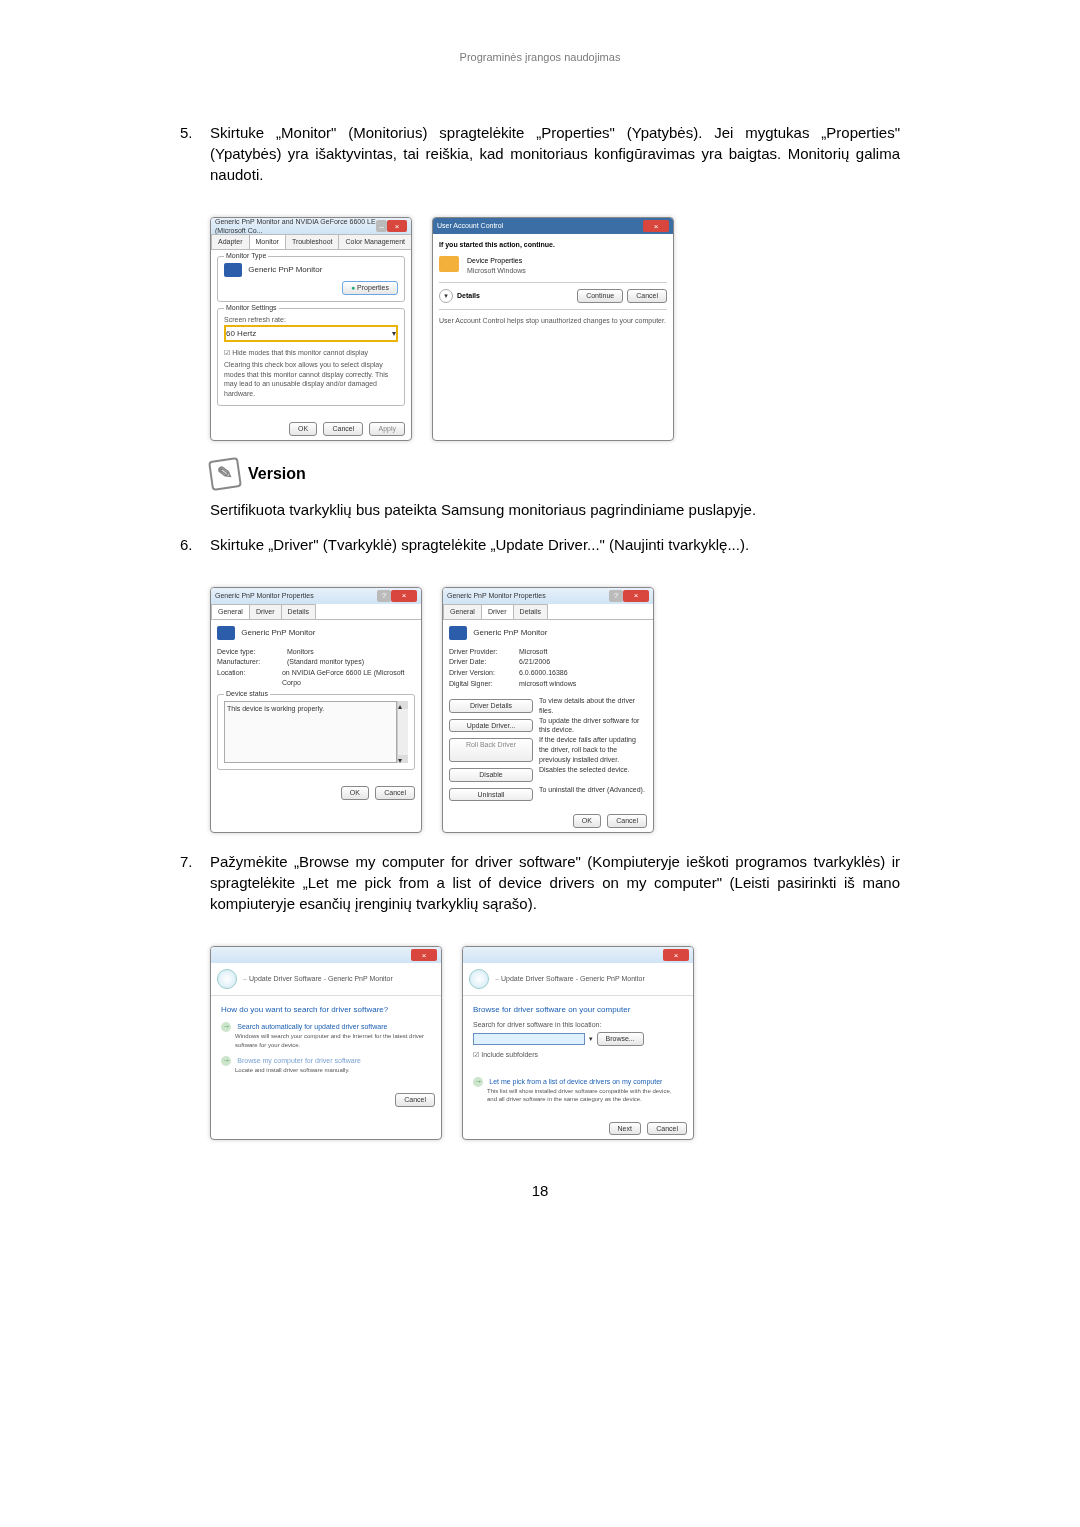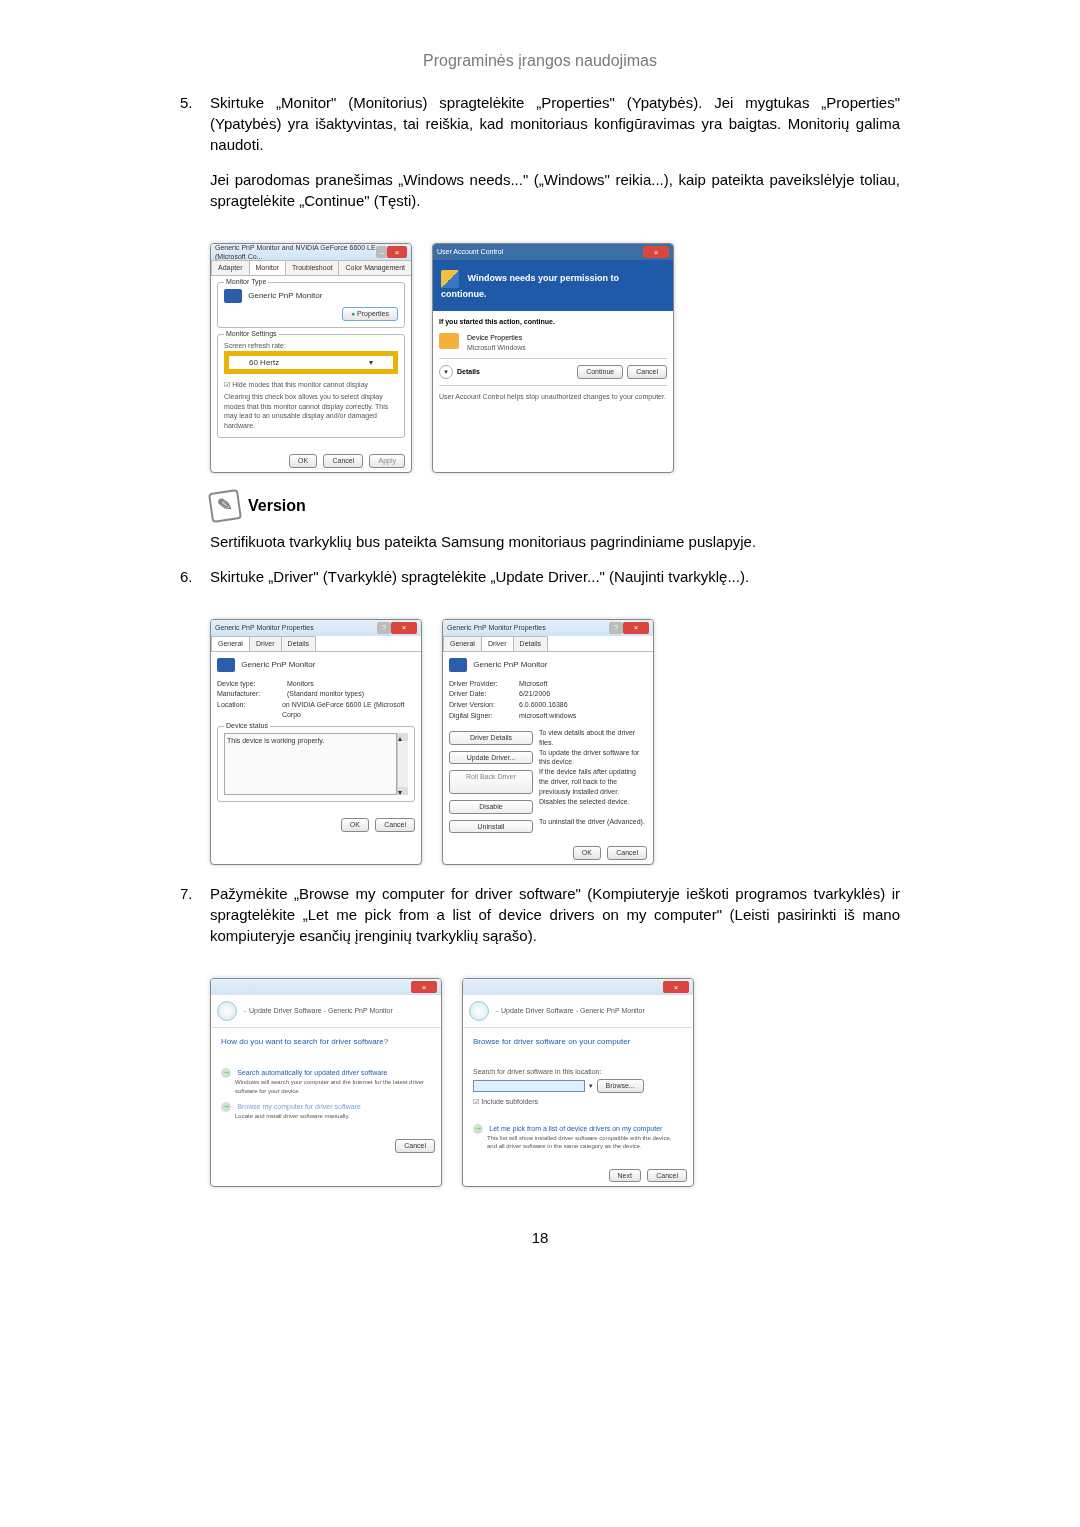--- a/index.html
+++ b/index.html
@@ -11,22 +11,22 @@
     width: 1080px;
   }
   .page {
     padding: 50px 180px 60px 180px;
     font-size: 15px;
     line-height: 1.4;
   }
   .header {
     text-align: center;
     color: #7a7a7a;
-    font-size: 16px;
-    margin-bottom: 20px;
+    font-size: 11px;
+    margin-bottom: 57px;
   }
   .item {
     display: flex;
     margin-bottom: 18px;
     text-align: justify;
   }
   .item-num {
     width: 30px;
     flex-shrink: 0;
   }
@@ -69,21 +69,21 @@
   .tab { padding:2px 6px; border:1px solid #bbb; border-bottom:none; background:#f3f3f3; margin-right:-1px;}
   .tab.active{background:#fff;}
   .inner{padding:6px;}
   .group{border:1px solid #bbb;border-radius:3px;padding:6px;margin-bottom:6px;position:relative;}
   .group-title{position:absolute;top:-6px;left:6px;background:#fff;padding:0 2px;font-size:7px;}
   .monicon{width:18px;height:14px;background:#2b5dab;border-radius:2px;display:inline-block;margin-right:4px;vertical-align:middle;}
   .btn{
     display:inline-block;border:1px solid #888;border-radius:3px;
     padding:1px 8px;font-size:7px;background:linear-gradient(#fff,#e6e6e6);
   }
-  .dropdown{border:5px solid #eab308;background:#fff;padding:1px 20px;display:flex;justify-content:space-between;align-items:center;}
+  .dropdown{border:2px solid #eab308;background:#fff;padding:1px 0;display:flex;justify-content:space-between;align-items:center;}
   .btnrow{text-align:right;padding:4px 6px;}
   .btnrow .btn{margin-left:4px;}
 
   .uac-banner{
     background:#1e5aa8;color:#fff;font-weight:bold;font-size:9px;
     padding:10px 8px;
   }
   .uac-shield{width:18px;height:18px;display:inline-block;margin-right:6px;vertical-align:middle;
     background:linear-gradient(135deg,#f0c040 50%,#3b78c4 50%);border-radius:2px;}
   .kv{display:flex;font-size:7px;margin:1px 0;}
@@ -105,21 +105,21 @@
   .widebtn{display:block;border:1px solid #888;border-radius:3px;background:linear-gradient(#fff,#eee);
     padding:1px 6px;font-size:7px;margin:3px 0;width:70px;text-align:center;}
   .tworow{display:flex;gap:6px;}
   .tworow .desc{flex:1;font-size:7px;}
 
   .textarea{border:1px solid #aaa;background:#fafafa;height:56px;font-size:7px;padding:2px;}
   .scrollbar{width:10px;background:#eee;border-left:1px solid #ccc;display:flex;flex-direction:column;justify-content:space-between;}
   .scrollbar span{height:8px;background:#ddd;}
 
   .wizbody{padding:8px 10px;}
-  .wiztitle{color:#1a5fb4;font-size:8px;margin-bottom:20px;}
+  .wiztitle{color:#1a5fb4;font-size:8px;margin-bottom:5px;}
   .wizopt{margin:6px 0;}
   .wizopt .t{color:#1a5fb4;font-size:7px;}
   .wizopt .d{font-size:6px;color:#555;}
   .arrow{display:inline-block;width:10px;height:10px;background:#cde5cd;border-radius:50%;
     margin-right:4px;vertical-align:middle;position:relative;}
   .arrow::after{content:"→";position:absolute;left:1px;top:-2px;font-size:8px;color:#3a8a3a;}
   .backbtn{width:18px;height:18px;border:1px solid #9cc;border-radius:50%;display:inline-block;
     background:radial-gradient(#fff,#cfe8f5);vertical-align:middle;margin-right:4px;}
   .browsebox{border:1px solid #6a8fbf;background:#dff1ff;height:10px;width:110px;}
 </style>
@@ -127,21 +127,20 @@
 <body>
 
 <div class="page">
 
   <div class="header">Programinės įrangos naudojimas</div>
 
   <div class="item">
     <div class="item-num">5.</div>
     <div class="item-body">
       <div class="para">Skirtuke „Monitor" (Monitorius) spragtelėkite „Properties" (Ypatybės). Jei mygtukas „Properties" (Ypatybės) yra išaktyvintas, tai reiškia, kad monitoriaus konfigūravimas yra baigtas. Monitorių galima naudoti.</div>
-      <div class="para">Jei parodomas pranešimas „Windows needs..." („Windows" reikia...), kaip pateikta paveikslėlyje toliau, spragtelėkite „Continue" (Tęsti).</div>
     </div>
   </div>
 
   <div class="figrow">
 
     <div class="winbox" style="width:200px">
       <div class="titlebar">
         <span>Generic PnP Monitor and NVIDIA GeForce 6600 LE (Microsoft Co...</span>
         <span class="spacer"></span>
         <span class="closebtn" style="width:14px;background:#bbb">–</span>
@@ -183,24 +182,20 @@
         <span class="btn muted">Apply</span>
       </div>
     </div>
 
     <div class="winbox" style="width:240px">
       <div class="titlebar dark">
         <span>User Account Control</span>
         <span class="spacer"></span>
         <span class="closebtn">×</span>
       </div>
-      <div class="uac-banner">
-        <span class="uac-shield"></span>
-        <span>Windows needs your permission to contionue.</span>
-      </div>
       <div class="inner">
         <div class="small" style="color:#000;font-weight:bold">If you started this action, continue.</div>
         <div style="display:flex;margin:6px 0">
           <span style="width:20px;height:16px;background:#f3b13b;border-radius:2px;margin-right:8px"></span>
           <div>
             <div class="small" style="color:#000">Device Properties</div>
             <div class="small">Microsoft Windows</div>
           </div>
         </div>
         <hr class="hr">

